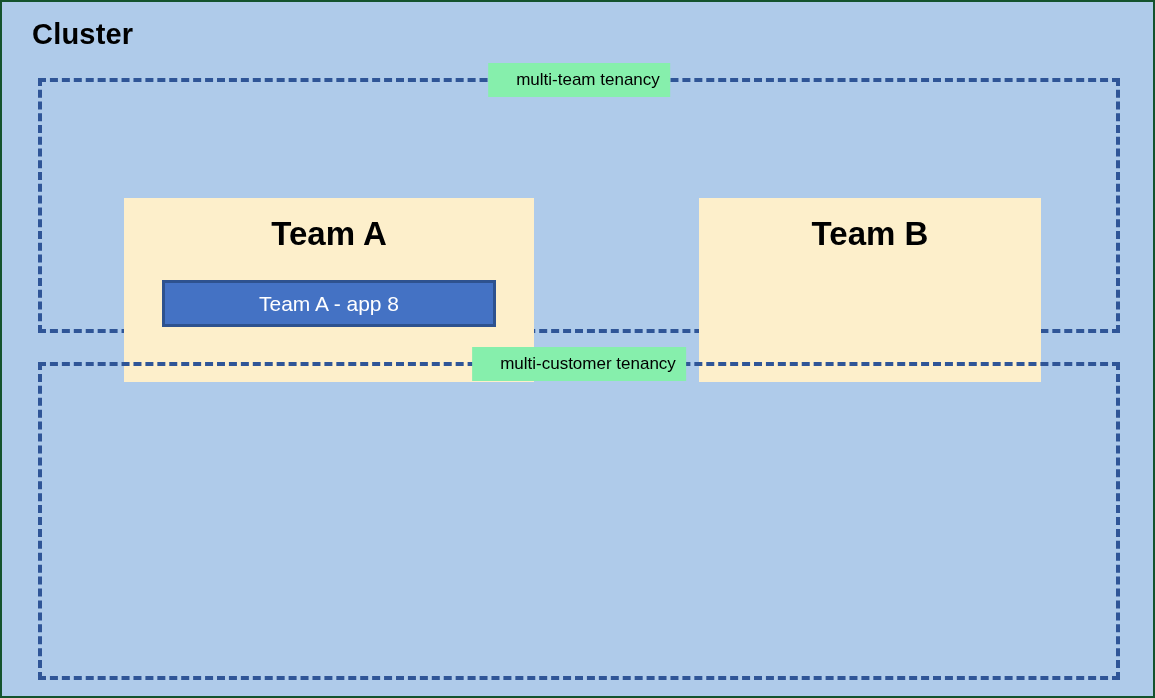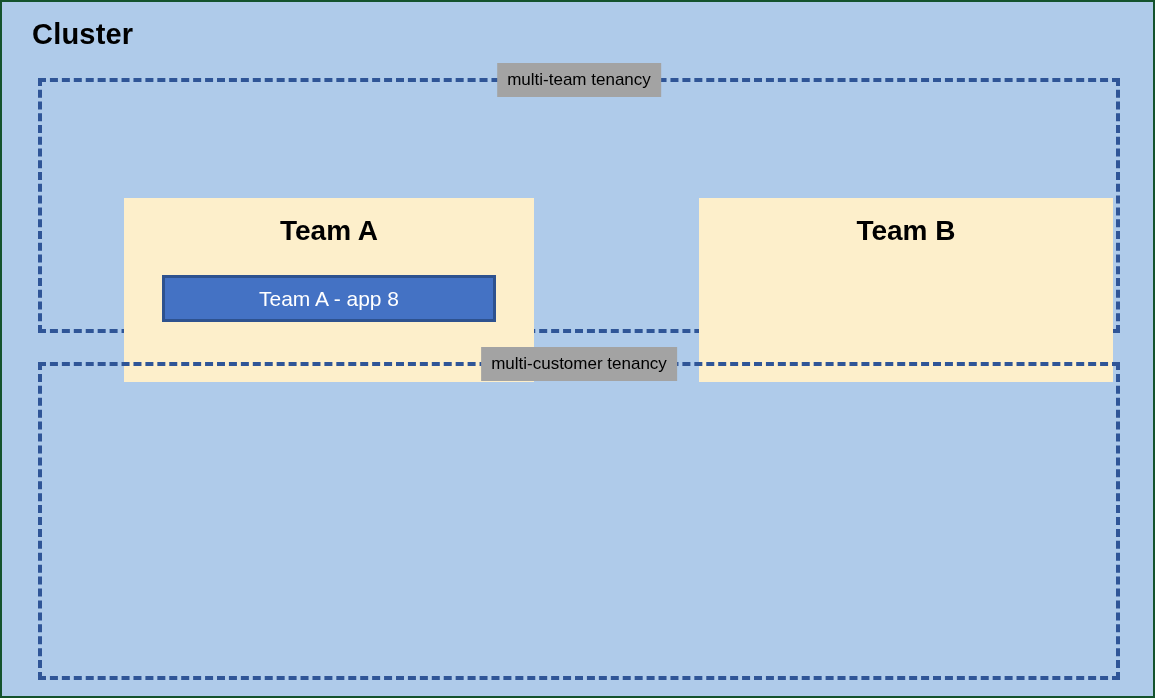--- a/index.html
+++ b/index.html
@@ -50,54 +50,54 @@
     top: 360px;
     width: 1082px;
     height: 318px;
   }
 
   .tenancy-label {
     position: absolute;
     top: -19px;
     left: 50%;
     transform: translateX(-50%);
-    background: #a3a3a3;
+    background: #86efac;
     color: #000000;
     font-size: 17px;
     line-height: 1;
-    padding: 8px 10px 9px 10px;
+    padding: 8px 10px 9px 28px;
     white-space: nowrap;
   }
 
   
   .team {
     position: absolute;
     box-sizing: border-box;
     background: #FDEFCB;
   }
   .team-title {
     text-align: center;
-    font-size: 28px;
+    font-size: 33px;
     font-weight: bold;
     color: #000000;
     line-height: 1;
   }
 
   .team-a {
     left: 82px;
     top: 116px;
     width: 410px;
     height: 184px;
   }
   .team-a .team-title { margin-top: 19px; }
 
   .team-b {
     left: 657px;
     top: 116px;
-    width: 414px;
+    width: 342px;
     height: 184px;
   }
   .team-b .team-title { margin-top: 19px; }
 
   
   .app {
     box-sizing: border-box;
     background: #4472C4;
     border: 3px solid #2E528F;
     color: #ffffff;

